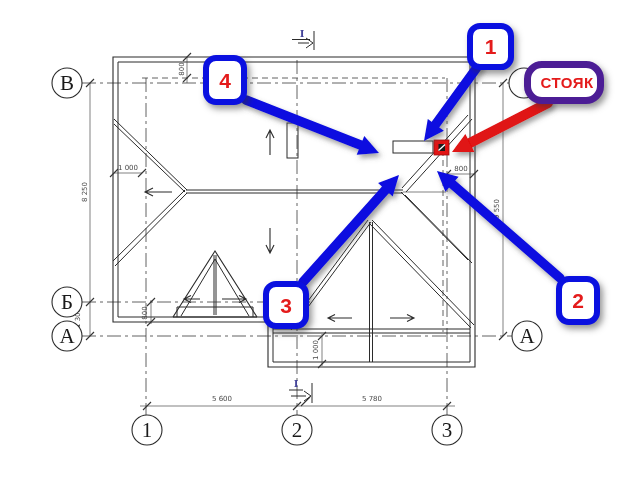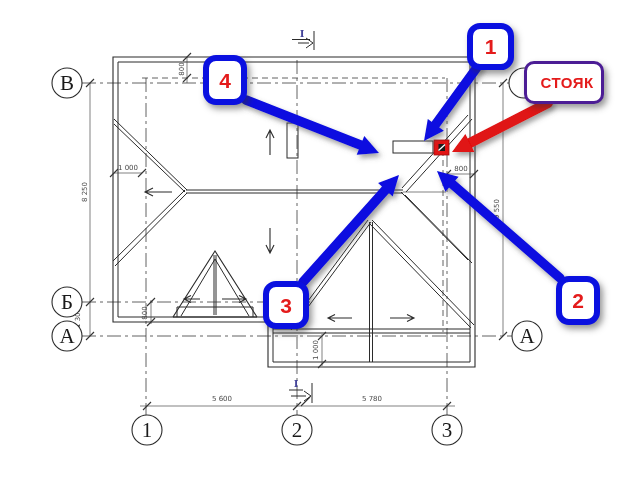--- a/index.html
+++ b/index.html
@@ -14,21 +14,21 @@
   .dim{stroke:#4a4a4a;stroke-width:0.7;fill:none;}
   .tick{stroke:#333;stroke-width:1.1;}
   .dimtxt{font-family:"DejaVu Sans",sans-serif;font-size:7px;fill:#4a4a4a;}
   .axtxt{font-family:"Liberation Serif",serif;font-size:21px;fill:#1a1a1a;}
   .sectxt{font-family:"DejaVu Serif",serif;font-size:10px;font-weight:bold;fill:#44449a;}
   .slope{stroke:#2b2b2b;stroke-width:1.1;fill:none;}
   
   .callout{position:absolute;background:#fff;display:flex;align-items:center;justify-content:center;
            box-shadow:3px 4px 6px rgba(50,50,50,.5);box-sizing:border-box;}
   .callout.blue{border:6px solid #0a10e0;border-radius:13px;}
-  .callout.red{border:3px solid #4c1d95;border-radius:10px;padding-left:6px;}
+  .callout.red{border:7px solid #4c1d95;border-radius:18px;padding-left:6px;}
   .callout .num{color:#e41b1b;font-weight:bold;font-size:21px;line-height:1;}
   .callout .word{color:#e41b1b;font-weight:bold;font-size:15px;letter-spacing:.5px;line-height:1;}
 </style>
 </head>
 <body>
 
 <div class="stage">
 
 <svg width="617" height="497" viewBox="0 0 617 497">
   <defs>

